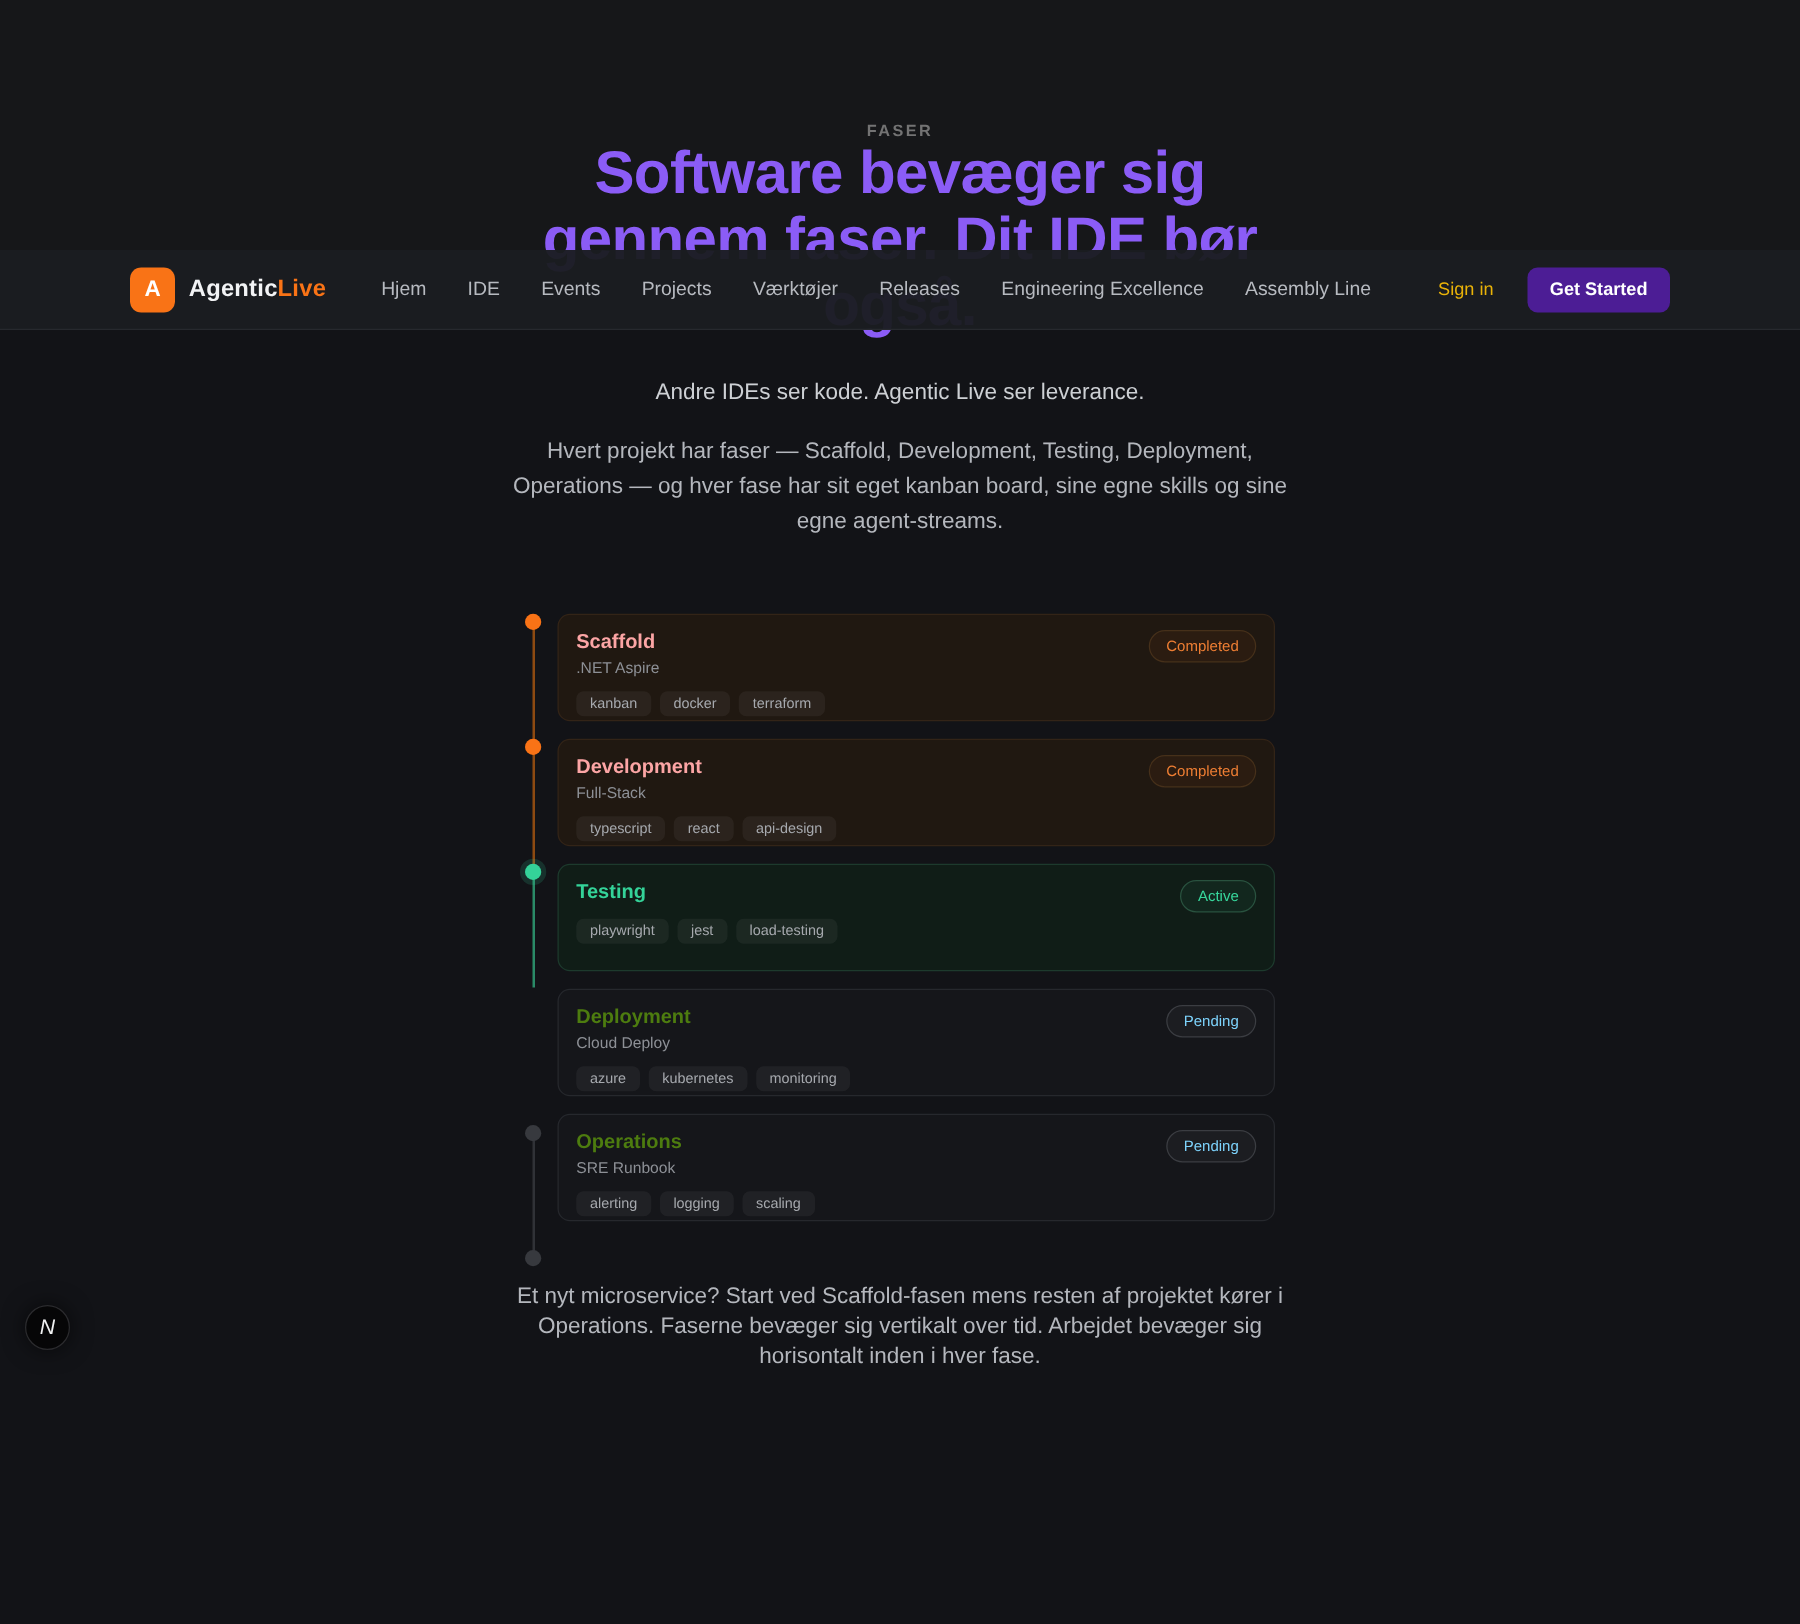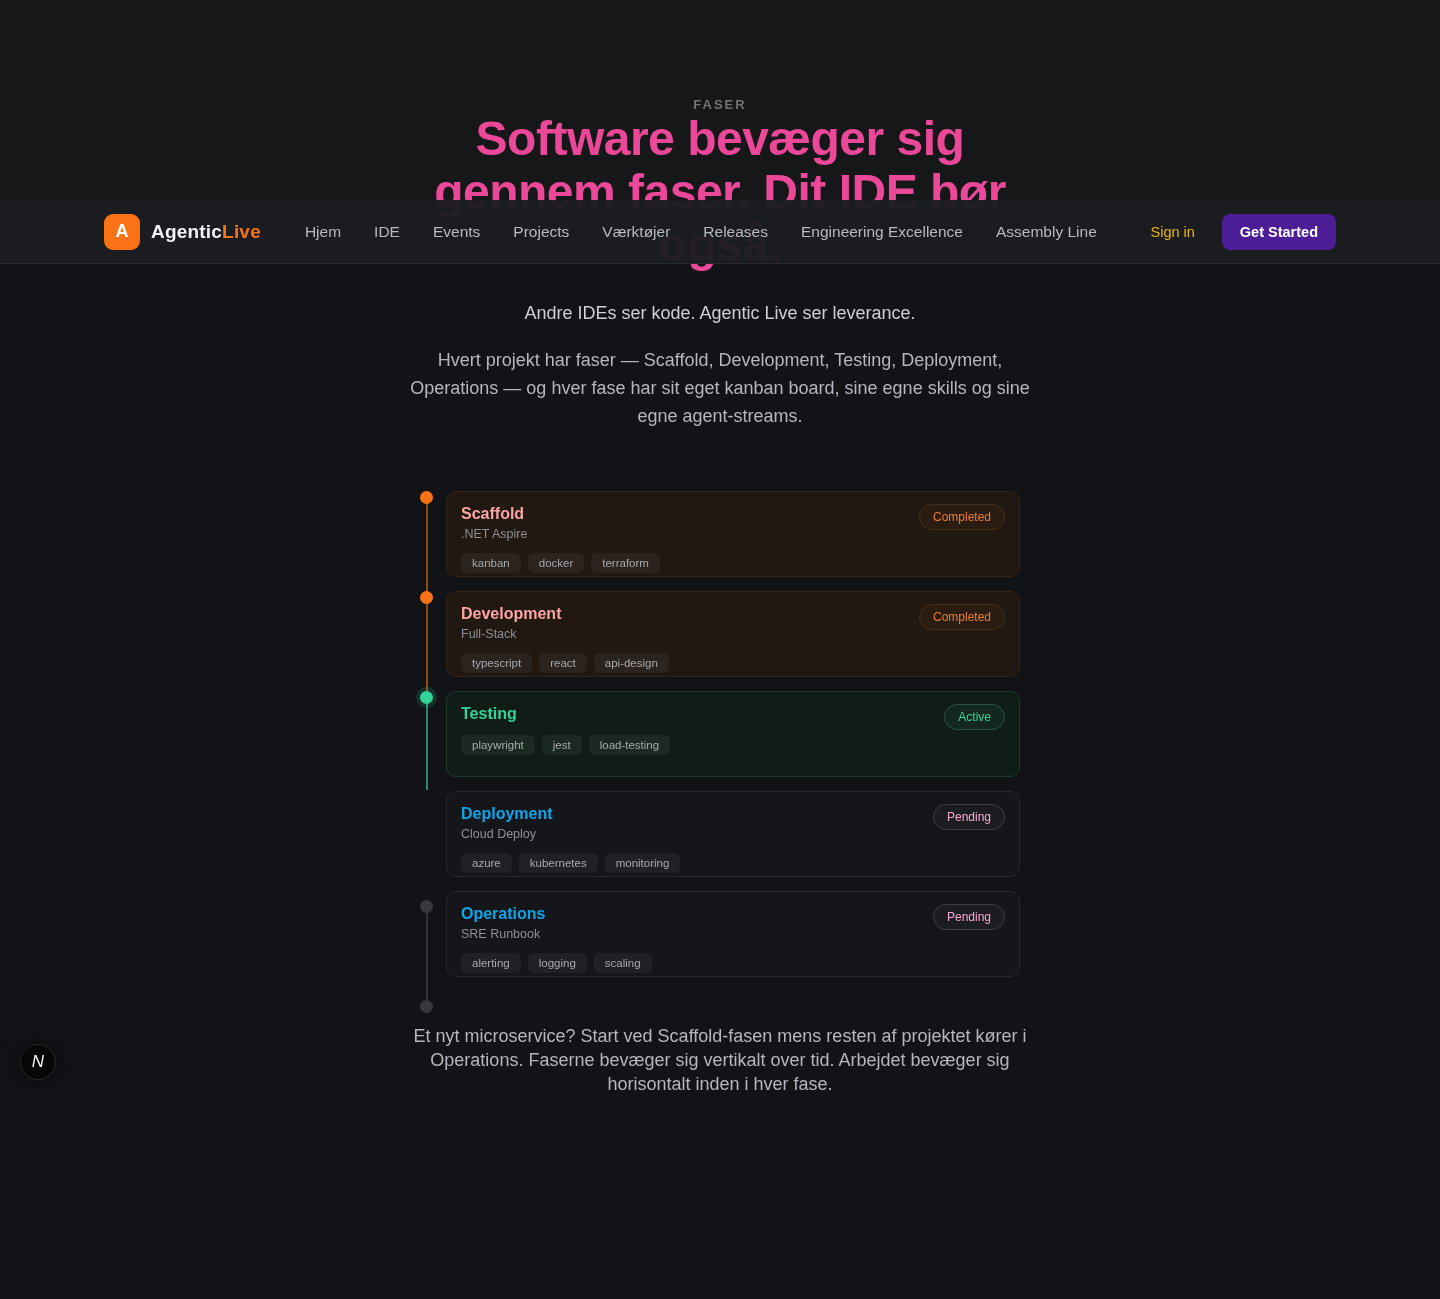--- a/index.html
+++ b/index.html
@@ -15,21 +15,21 @@
   
   .top-bg { position:absolute; top:0; left:0; right:0; height:200px; background:#161719; z-index:0; }
   .hero-head { position:absolute; top:0; left:0; right:0; z-index:1; text-align:center; }
   .eyebrow {
     position:absolute; top:97px; left:0; right:0;
     font-size:13px; font-weight:700; letter-spacing:2px;
     color:#737373; text-transform:uppercase;
   }
   .hero-title {
     position:absolute; top:112px; left:0; right:0;
-    font-size:48px; line-height:53px; font-weight:700; color:#ec4899;
+    font-size:48px; line-height:53px; font-weight:700; color:#8b5cf6;
     letter-spacing:-0.5px;
   }
   .hero-title span { display:block; }
 
   
   .navbar {
     position:absolute; top:200px; left:0; right:0; height:64px; z-index:2;
     background:rgba(27,29,33,0.96);
     border-bottom:1px solid #27292e;
   }
@@ -77,34 +77,34 @@
   .phase-card {
     position:relative; height:86px; margin-bottom:14px;
     border-radius:10px; padding:13px 14px;
   }
   .phase-card.card--completed { background:#201811; border:1px solid #332417; }
   .phase-card.card--active { background:#101d17; border:1px solid #1d3a2d; }
   .phase-card.card--pending { background:#15161a; border:1px solid #26282d; }
   .phase-name { font-size:16px; font-weight:700; }
   .card--completed .phase-name { color:#fca5a5; }
   .card--active .phase-name { color:#34d399; }
-  .card--pending .phase-name { color:#0ea5e9; }
+  .card--pending .phase-name { color:#4d7c0f; }
   .phase-sub { margin-top:4px; font-size:12.5px; color:#8d9096; }
   .phase-tags { margin-top:12px; display:flex; gap:7px; }
   .tag {
     background:rgba(255,255,255,0.05); border-radius:6px;
     padding:4px 11px; font-size:11.5px; color:#a6a9ae;
   }
   .status-badge {
     position:absolute; top:12px; right:14px;
     border-radius:999px; padding:5px 13px; font-size:12px;
   }
   .card--completed .status-badge { color:#ee7e33; border:1px solid #46301a; background:rgba(249,115,22,0.05); }
   .card--active .status-badge { color:#37d79c; border:1px solid #29523f; background:rgba(52,211,153,0.06); }
-  .card--pending .status-badge { color:#f9a8d4; border:1px solid #3b3d42; background:rgba(255,255,255,0.03); }
+  .card--pending .status-badge { color:#7dd3fc; border:1px solid #3b3d42; background:rgba(255,255,255,0.03); }
 
   
   .kanban { display:flex; gap:8px; height:90px; margin-bottom:19px; }
   .kanban-col {
     flex:1; background:#0e0f13; border:1px solid #202227; border-radius:12px;
     padding:10px 11px; overflow:hidden;
   }
   .kanban-header {
     font-size:11px; letter-spacing:1.3px; color:#85888e; font-weight:400;
     margin-bottom:9px;

